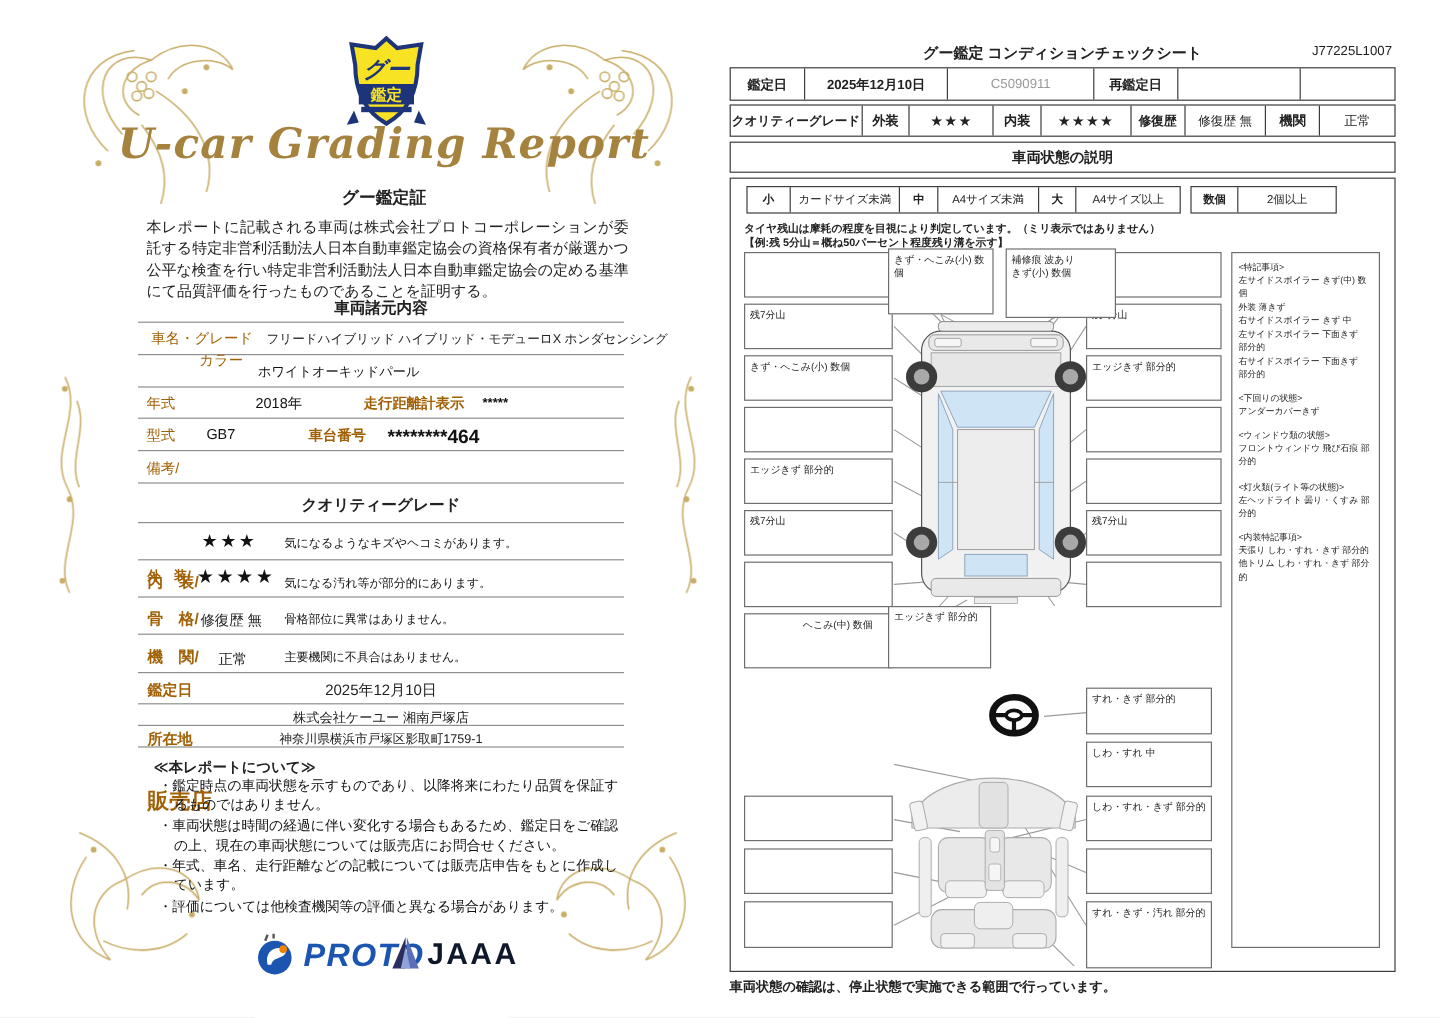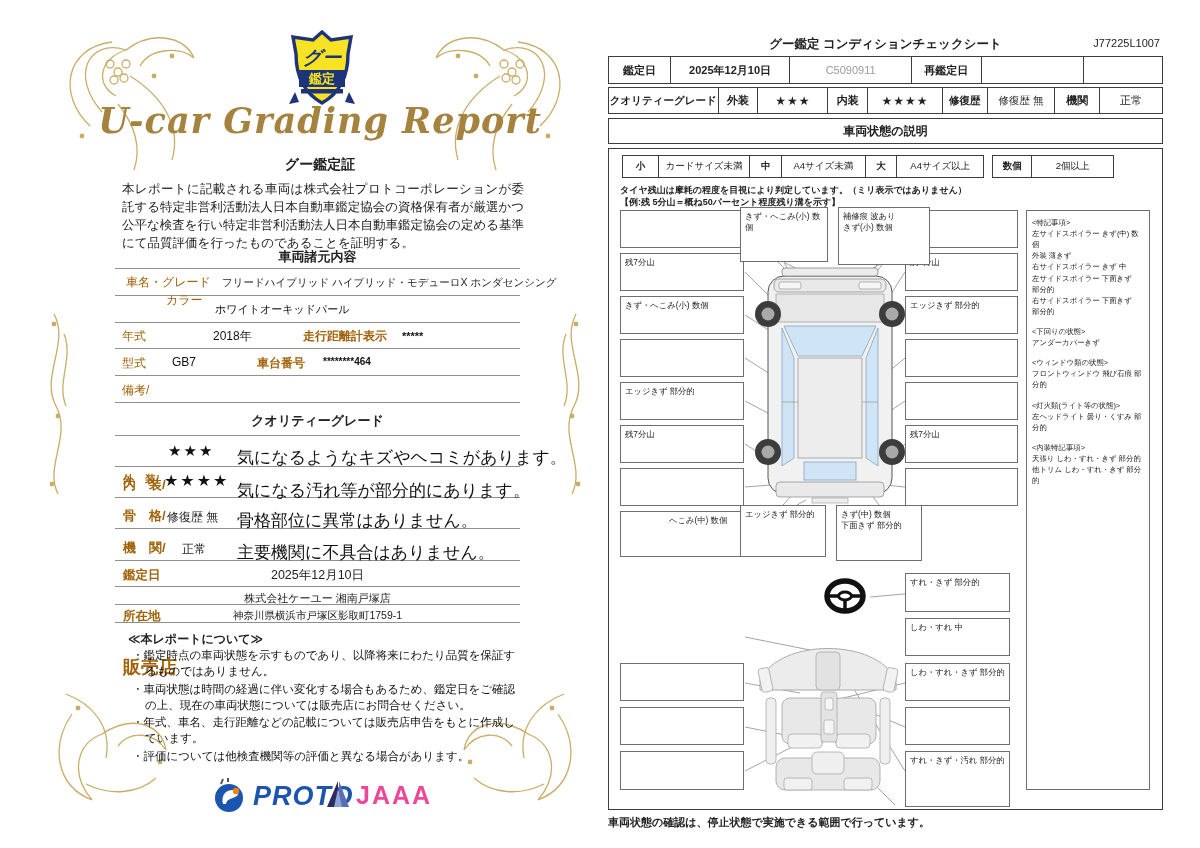--- a/index.html
+++ b/index.html
@@ -9,21 +9,21 @@
   .ctr{text-align:center;}
   .b{font-weight:bold;}
   .preline{white-space:pre-line;}
   
   .script-title{font-family:"DejaVu Serif",serif;font-style:italic;font-weight:bold;
                 color:#a5823e;font-size:35px;letter-spacing:1px;}
   .hline{position:absolute;height:0;border-top:1px solid #8f8f8f;}
   .lbl{font-size:12px;color:#a16207;}
   .val{font-size:11px;color:#111;}
   .stars{font-size:15px;letter-spacing:2px;color:#111;}
-  .desc{font-size:17px;color:#111;}
+  .desc{font-size:10px;color:#111;}
   .bullets{font-size:11.5px;line-height:1.38;color:#111;}
   .bullets div{padding-left:13px;text-indent:-13px;margin-bottom:2px;}
   
   .trow{position:absolute;display:flex;border:1.2px solid #3d3d3d;background:#fff;box-sizing:border-box;}
   .tcell{display:flex;align-items:center;justify-content:center;border-right:1.2px solid #3d3d3d;
          box-sizing:border-box;font-size:11px;}
   .tcell:last-child{border-right:none;}
   .legend .tcell{font-size:9.5px;}
   .mainbox{position:absolute;border:1.2px solid #3d3d3d;background:#fff;box-sizing:border-box;}
   .abox{position:absolute;border:1px solid #6f6f6f;background:#fff;box-sizing:border-box;
@@ -103,21 +103,21 @@
   <div class="abs" style="left:222px;top:276px;font-size:10.5px;">フリードハイブリッド ハイブリッド・モデューロX ホンダセンシング</div>
   <div class="abs lbl" style="left:122px;top:292px;margin-left:44px;">カラー</div>
   <div class="abs val" style="left:215px;top:302px;">ホワイトオーキッドパール</div>
   <div class="abs lbl" style="left:122px;top:328px;">年式</div>
   <div class="abs val" style="left:213px;top:328px;font-size:12px;">2018年</div>
   <div class="abs lbl b" style="left:303px;top:328px;">走行距離計表示</div>
   <div class="abs val b" style="left:402px;top:330px;">*****</div>
   <div class="abs lbl" style="left:122px;top:355px;">型式</div>
   <div class="abs val" style="left:172px;top:355px;font-size:12px;">GB7</div>
   <div class="abs lbl b" style="left:257px;top:355px;">車台番号</div>
-  <div class="abs val b" style="left:323px;top:356px;font-size:10px;">********464</div>
+  <div class="abs val b" style="left:323px;top:356px;font-size:16px;">********464</div>
   <div class="abs lbl" style="left:122px;top:382px;">備考/</div>
 
   <div class="abs b ctr" style="left:115px;top:412px;width:405px;font-size:13px;">クオリティーグレード</div>
 
   <div class="hline" style="left:115px;top:435px;width:405px;"></div>
   <div class="hline" style="left:115px;top:466px;width:405px;"></div>
   <div class="hline" style="left:115px;top:497px;width:405px;"></div>
   <div class="hline" style="left:115px;top:528px;width:405px;"></div>
   <div class="hline" style="left:115px;top:560px;width:405px;"></div>
   <div class="hline" style="left:115px;top:586px;width:405px;"></div>
@@ -164,21 +164,21 @@
       <circle cx="23" cy="13" r="3.2" fill="#f08300"></circle>
     </svg>
     <span style="font-size:27px;font-weight:bold;font-style:italic;color:#1b55b0;letter-spacing:1px;">PROTO</span>
   </div>
   <div class="abs" style="left:325px;top:779px;display:flex;align-items:center;gap:5px;">
     <svg width="26" height="32" viewBox="0 0 26 32">
       <polygon points="2,28 13,2 13,28" fill="#2b2d5e"></polygon>
       <polygon points="14,2 24,28 14,28" fill="#5a6fb5"></polygon>
       <polygon points="9,28 13,10 17,28" fill="#8fa3d8"></polygon>
     </svg>
-    <span style="font-size:25px;font-weight:bold;color:#ec4899;letter-spacing:2px;">JAAA</span>
+    <span style="font-size:25px;font-weight:bold;color:#0f172a;letter-spacing:2px;">JAAA</span>
   </div>
 
   <div class="abs b ctr" style="left:608px;top:36px;width:555px;font-size:12.5px;">グー鑑定  コンディションチェックシート</div>
   <div class="abs" style="left:1060px;top:37px;width:100px;text-align:right;font-size:11px;">J77225L1007</div>
 
   <div class="trow" style="left:608px;top:56px;width:555px;height:28px;">
     <div class="tcell b" style="width:62px;">鑑定日</div>
     <div class="tcell b" style="width:120px;">2025年12月10日</div>
     <div class="tcell" style="width:122px;color:#9a9a9a;">C5090911</div>
     <div class="tcell b" style="width:70px;">再鑑定日</div>
@@ -291,22 +291,20 @@
   <div class="abox" style="left:905px;top:339px;width:113px;height:38px;"></div>
   <div class="abox" style="left:905px;top:382px;width:113px;height:38px;"></div>
   <div class="abox" style="left:905px;top:425px;width:113px;height:38px;">残7分山</div>
   <div class="abox" style="left:905px;top:468px;width:113px;height:38px;"></div>
 
   <div class="abox" style="left:740px;top:207px;width:88px;height:55px;">きず・へこみ(小) 数個</div>
   <div class="abox preline" style="left:838px;top:207px;width:92px;height:58px;">補修痕 波あり
 きず(小) 数個</div>
 
   <div class="abox" style="left:740px;top:505px;width:86px;height:52px;">エッジきず 部分的</div>
-  <div class="abox preline" style="left:836px;top:505px;width:86px;height:56px;">きず(中) 数個
-下面きず 部分的</div>
 
   <div class="notes" style="left:1026px;top:210px;width:124px;height:580px;">
     <div class="sec preline">&lt;特記事項&gt;
 左サイドスポイラー きず(中) 数個
 外装 薄きず
 右サイドスポイラー きず 中
 左サイドスポイラー 下面きず
 部分的
 右サイドスポイラー 下面きず
 部分的</div>

